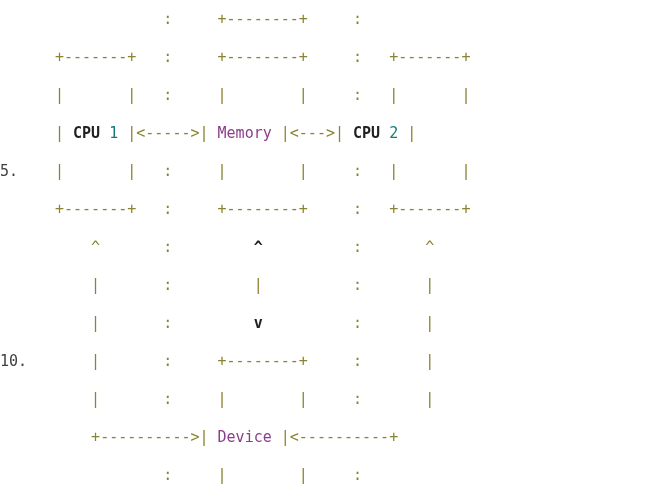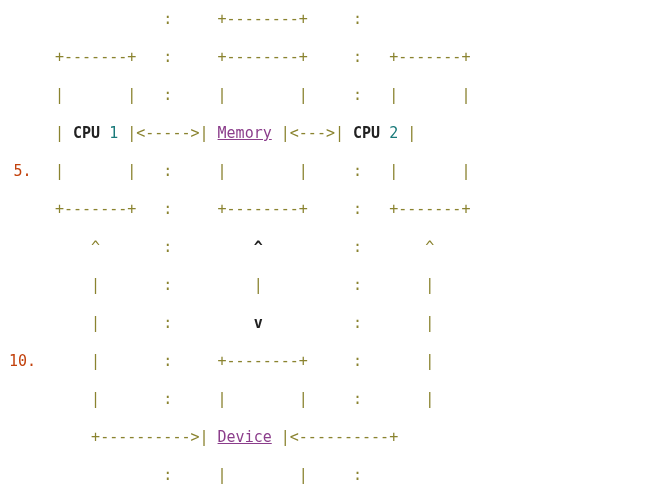--- a/index.html
+++ b/index.html
@@ -9,32 +9,32 @@
       font-family: "Menlo", "Consolas", "DejaVu Sans Mono", monospace;
       font-size: 15px;
       line-height: 38px;
     }
     .container {
       display: flex;
       padding: 0;
     }
     .gutter {
       width: 55px;
-      text-align: center;
-      color: #c2410c;
+      text-align: left;
+      color: #404040;
       white-space: pre;
       padding-right: 10px;
       box-sizing: border-box;
     }
     .code {
       white-space: pre;
     }
     .punct { color: #8a832f; }
     .dark { color: #222222; font-weight: bold; }
-    .kw { color: #8b3d8b; text-decoration: underline; }
+    .kw { color: #8b3d8b; }
     .num { color: #1a7a7a; }
   </style>
 </head>
 <body>
 
 <div class="container">
   <div class="gutter"><span>
 </span><span>
 </span><span>
 </span><span>

